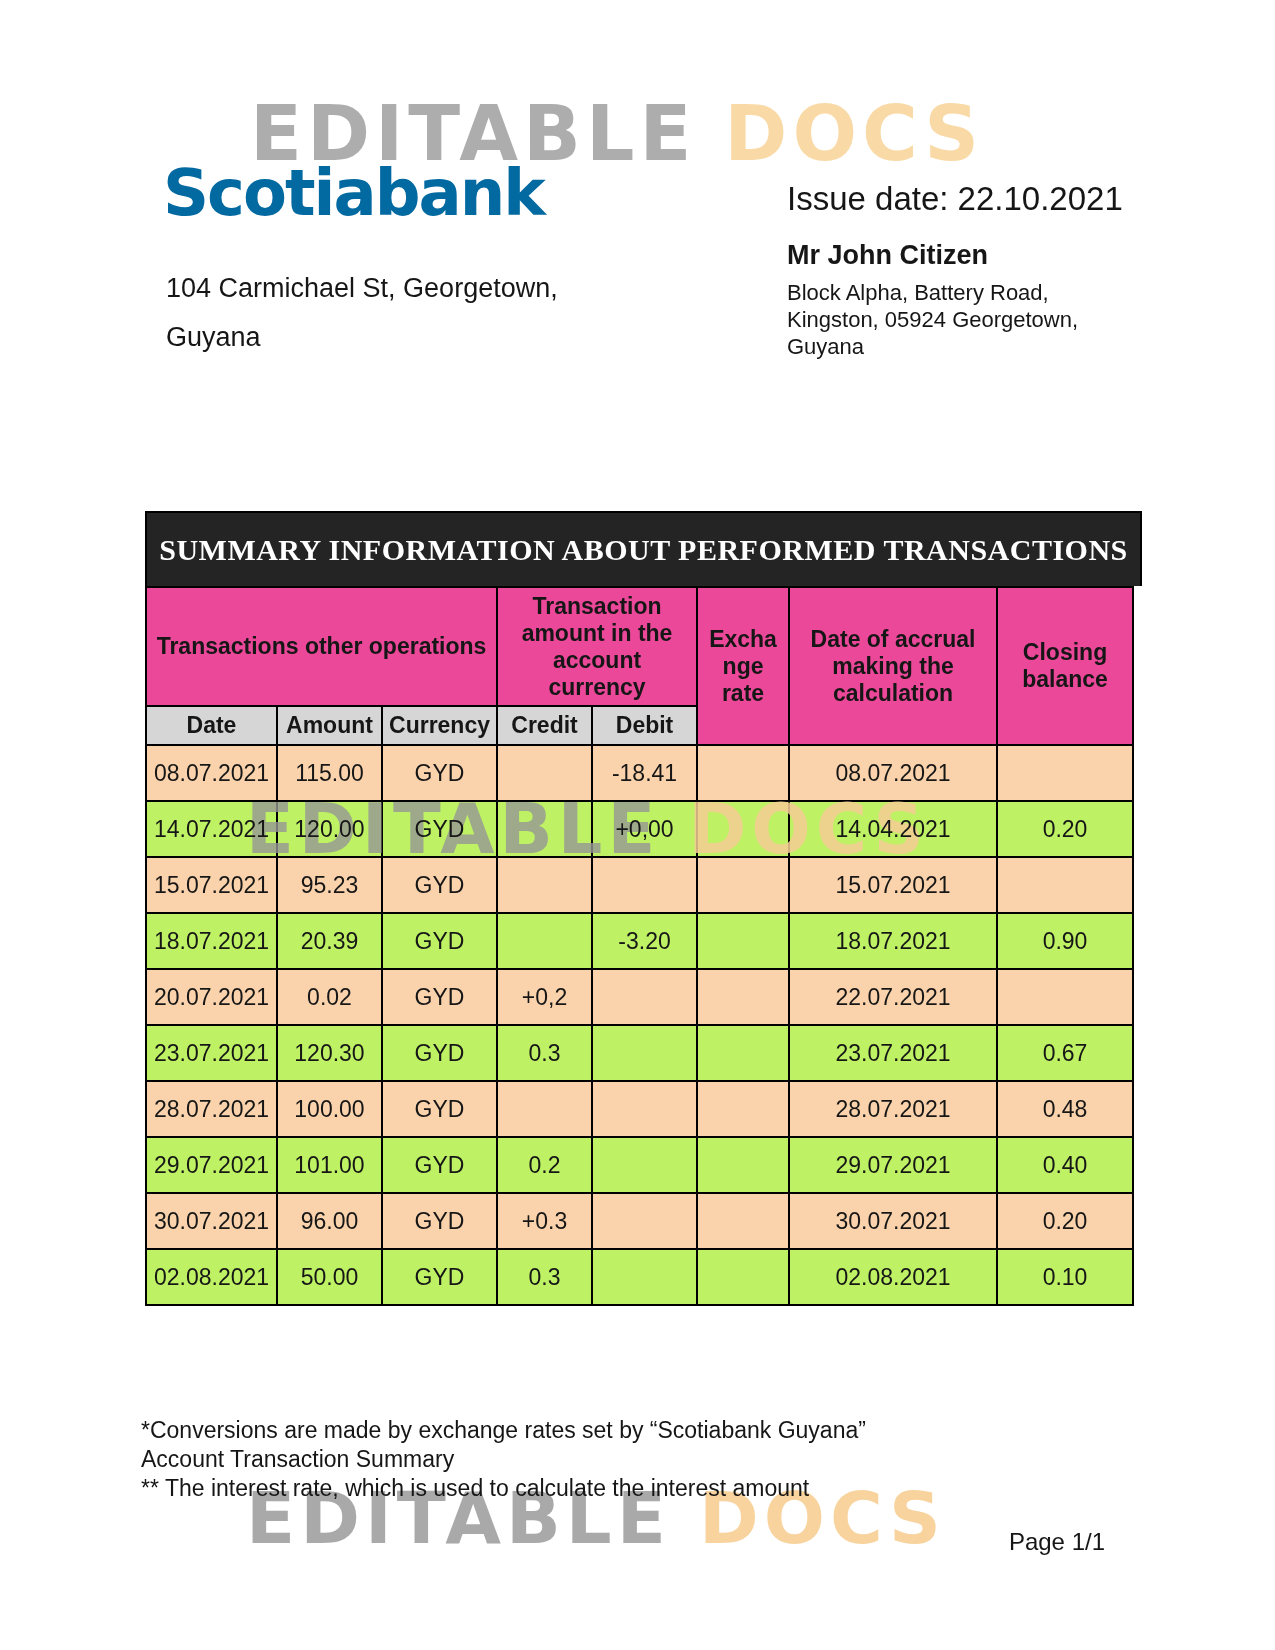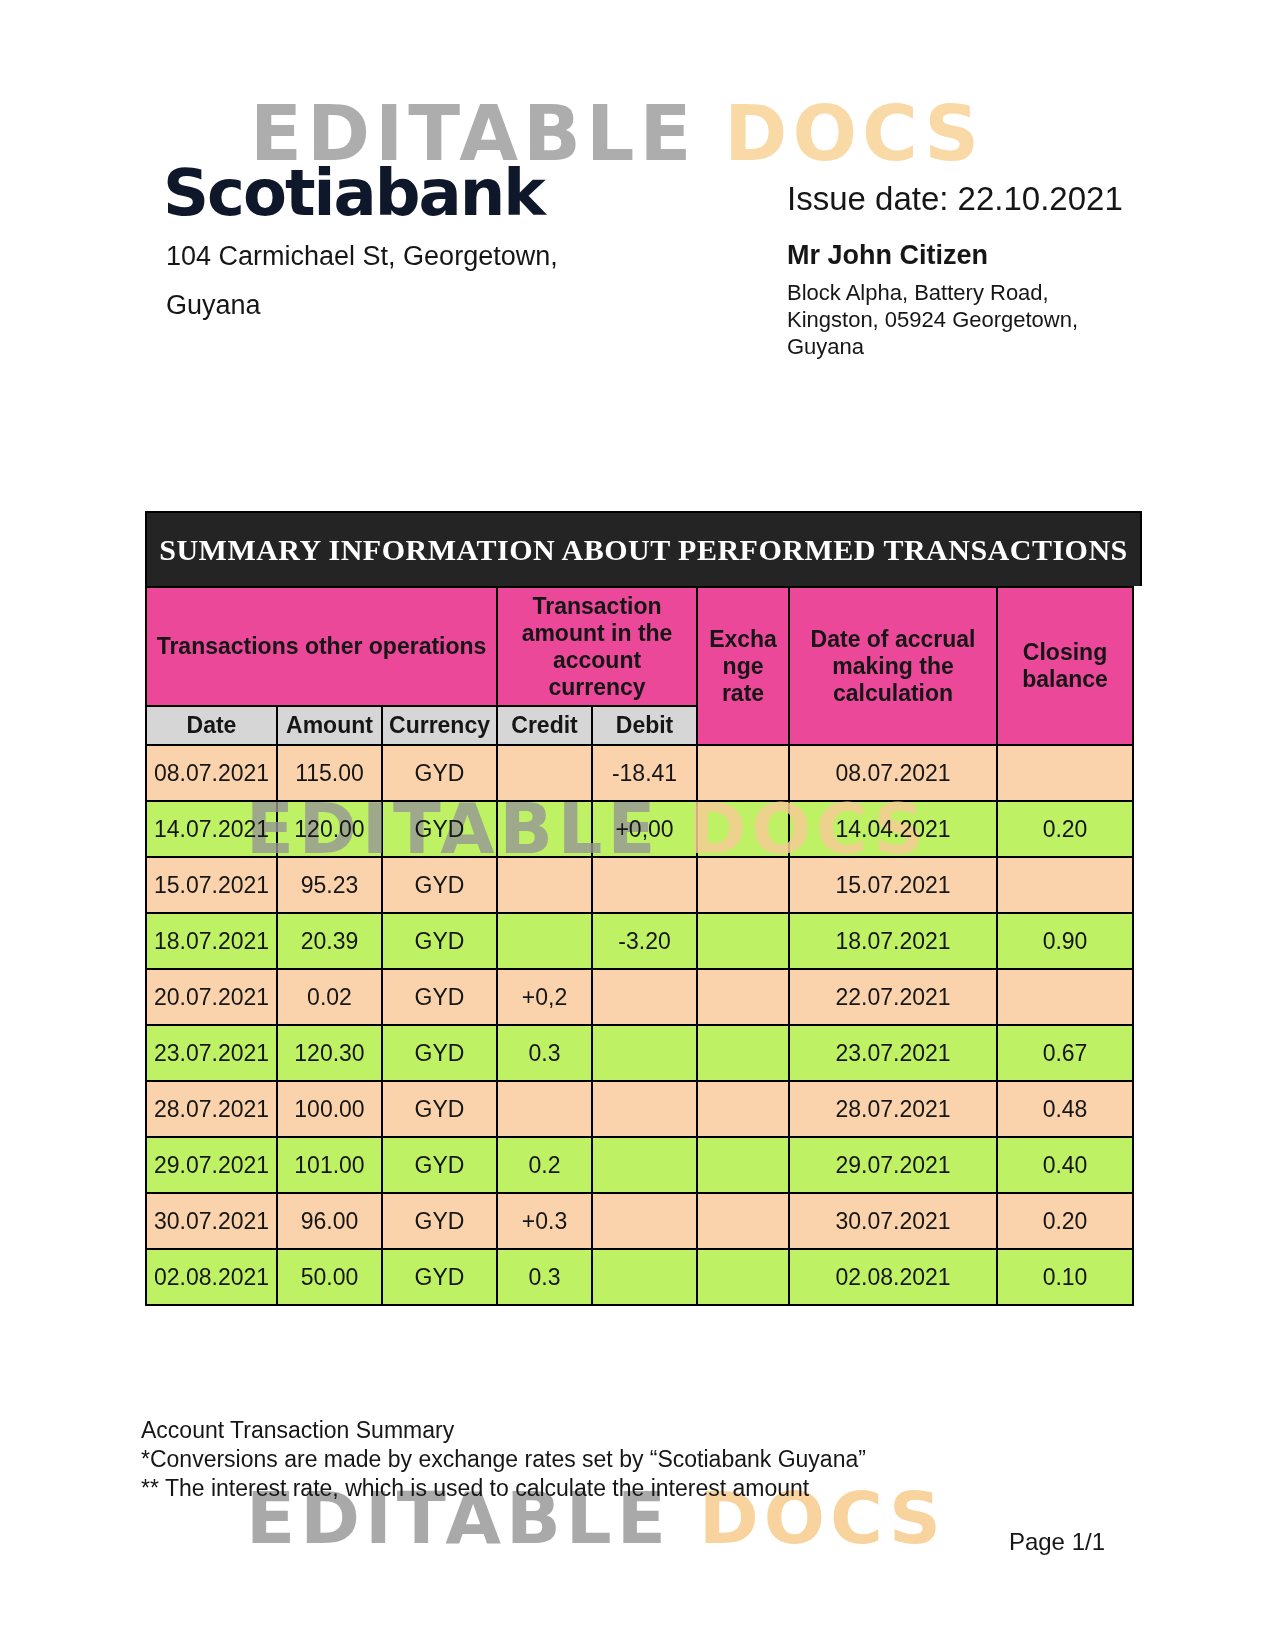--- a/index.html
+++ b/index.html
@@ -30,28 +30,28 @@
   .wm-mid .w2 { color:rgba(246,205,148,0.85); }
   .wm-bottom { left:246px; top:1482px; font-size:72px; z-index:2; }
   .wm-bottom .w1 { color:rgba(150,150,150,0.82); }
   .wm-bottom .w2 { color:rgba(247,206,146,0.90); }
 
   
   .brand {
     position:absolute; left:163px; top:156px;
     font-family:"DejaVu Sans","Liberation Sans",sans-serif;
     font-size:64px; font-weight:800; letter-spacing:-2px;
-    color:#0f172a; z-index:3;
+    color:#0369a1; z-index:3;
   }
   .issue-date {
     position:absolute; left:787px; top:180px;
     font-size:33px; z-index:3;
   }
   .bank-address {
-    position:absolute; left:166px; top:232px;
+    position:absolute; left:166px; top:264px;
     font-size:27px; line-height:49px; z-index:3;
   }
   .recipient {
     position:absolute; left:787px; top:240px; z-index:3;
   }
   .recipient .name { font-size:27px; font-weight:700; margin-bottom:8px; }
   .recipient .line { font-size:22px; line-height:27px; }
 
   
   .doc-table { position:absolute; left:145px; top:511px; width:987px; }
@@ -246,22 +246,22 @@
         </tr>
       </tbody>
   </table>
 </div>
 
 <div class="wm wm-mid">
   <span class="w1">EDITABLE</span><span class="w2">DOCS</span>
 </div>
 
 <div class="footer-block">
+  <div class="fl"><span>*Conversions are made by exchange rates set by “Scotiabank Guyana”</span></div>
   <div class="fl"><span>Account Transaction Summary</span></div>
-  <div class="fl"><span>*Conversions are made by exchange rates set by “Scotiabank Guyana”</span></div>
   <div class="fl"><span>** The interest rate, which is used to calculate the interest amount</span></div>
 </div>
 
 <div class="wm wm-bottom">
   <span class="w1">EDITABLE</span><span class="w2">DOCS</span>
 </div>
 
 <div class="page-num"><span>Page 1/1</span></div>
 
 </body></html>

